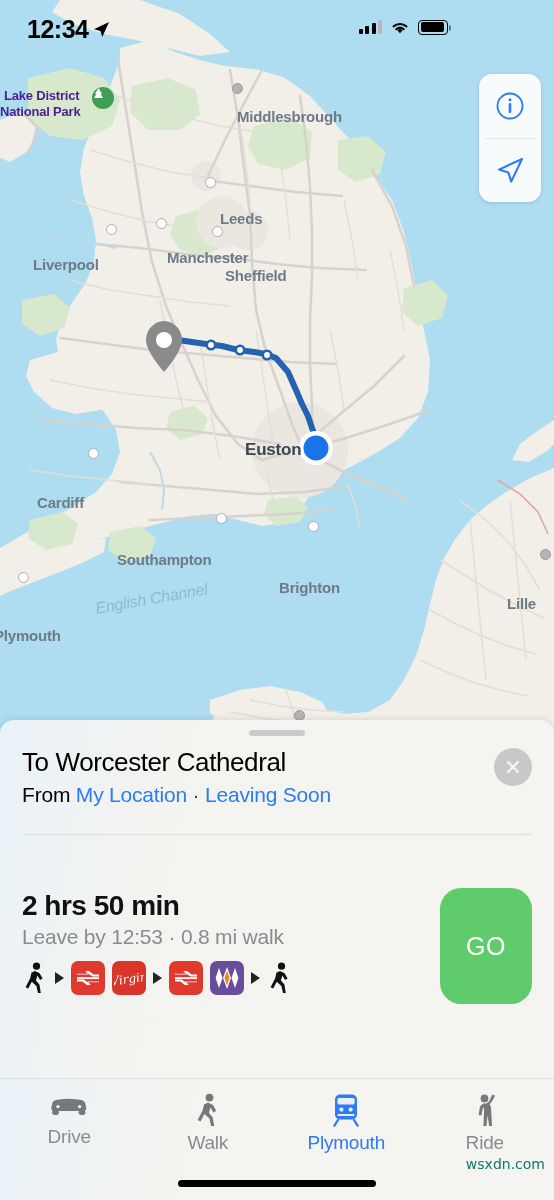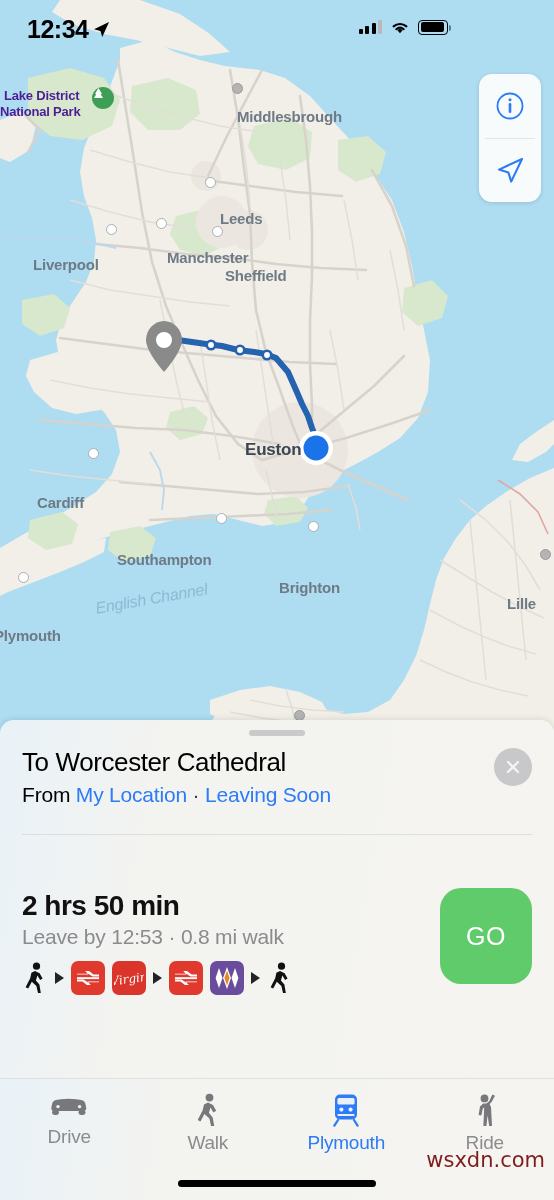--- a/index.html
+++ b/index.html
@@ -67,34 +67,34 @@
   #route { position:absolute; left:0; top:170px; width:554px; padding:0 22px; }
   #route-dur { font-size:28px; font-weight:bold; color:#111; letter-spacing:-0.5px; }
   #route-leave { font-size:21px; color:#8B8B8E; margin-top:3px; letter-spacing:-0.2px; }
   #modes { display:flex; align-items:center; gap:7px; margin-top:12px; height:34px; }
   .tile { width:34px; height:34px; border-radius:7px; display:flex; align-items:center; justify-content:center; }
   .tile.rail { background:#E03A2F; }
   .tile.virgin { background:#DA352B; }
   .tile.wmr { background:#6A4C9C; }
   .chev { width:0; height:0; border-left:9px solid #232323; border-top:6px solid transparent;
           border-bottom:6px solid transparent; }
-  #go-btn { position:absolute; right:22px; top:168px; width:92px; height:96px; border-radius:21px;
+  #go-btn { position:absolute; right:22px; top:168px; width:92px; height:116px; border-radius:21px;
             background:#5FCB6A; display:flex; align-items:center; justify-content:center; cursor:pointer; }
   #go-btn span { color:#fff; font-size:25px; letter-spacing:0.6px; }
 
   
   #tabbar { position:absolute; left:0; bottom:0; width:554px; height:122px;
             background:linear-gradient(100deg,#E9F2F8 0%,#F3F3F0 30%,#F5F4F1 100%);
             border-top:1px solid #E0E0DE; z-index:60; display:flex; }
   .tab { flex:1; display:flex; flex-direction:column; align-items:center; padding-top:14px; cursor:pointer; }
   .tab .tl { font-size:19px; color:#8C8C90; margin-top:5px; letter-spacing:-0.2px; }
   .tab.active .tl { color:#2D7BF6; }
   #homebar { position:absolute; left:50%; bottom:13px; transform:translateX(-50%);
              width:198px; height:7px; border-radius:4px; background:#000; z-index:70; }
-  #watermark { position:absolute; right:9px; bottom:28px; font-size:21px; color:#7f1d1d;
+  #watermark { position:absolute; right:9px; bottom:28px; font-size:14px; color:#0f766e;
                font-family:"DejaVu Sans", sans-serif; z-index:71; }
 </style>
 </head>
 <body>
 
 <div id="phone">
 
   <div id="map">
     <svg width="554" height="740" viewBox="0 0 554 740">
       <defs>

